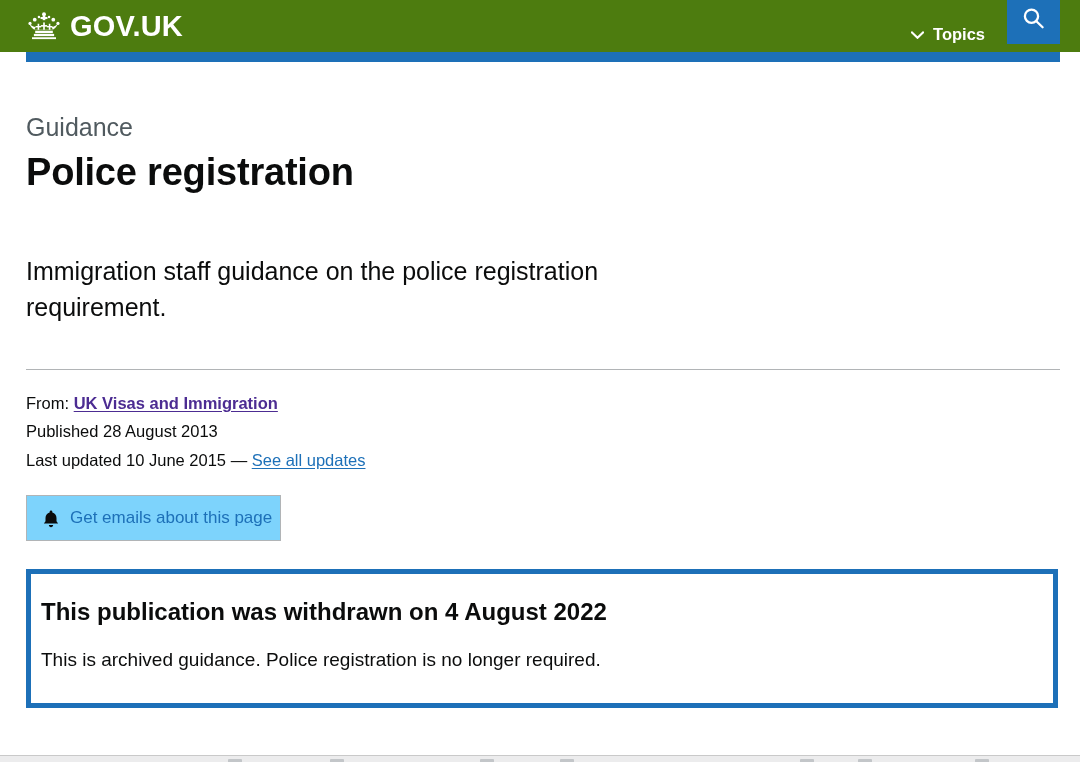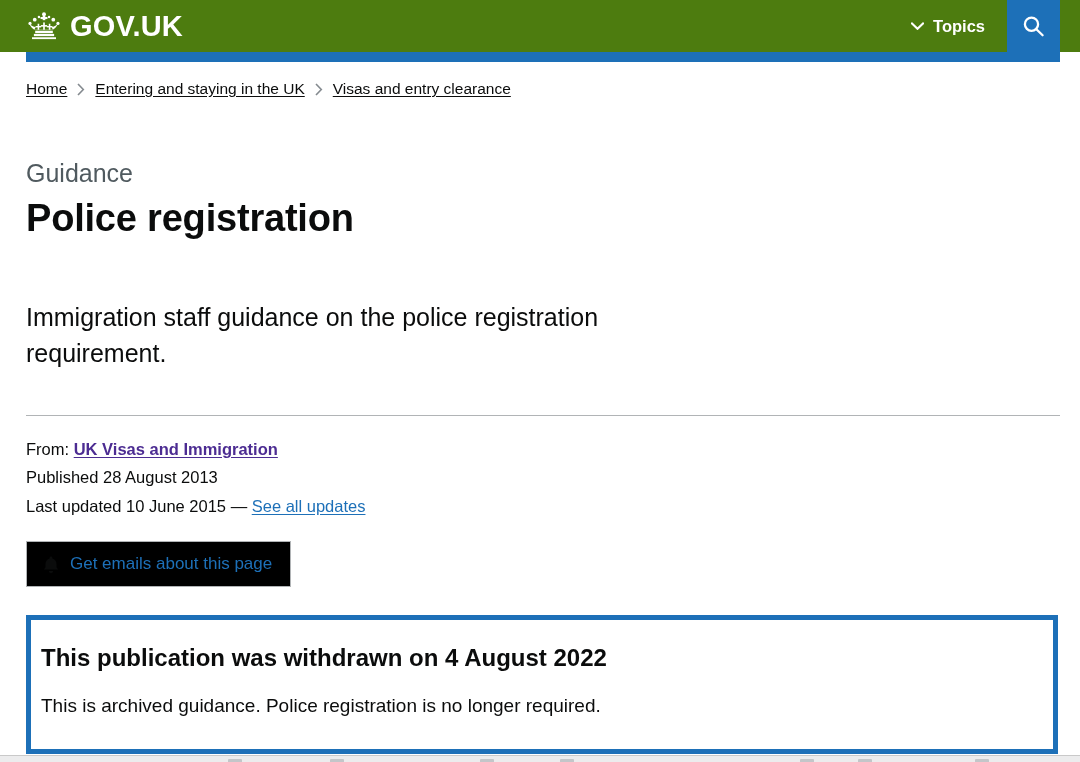--- a/index.html
+++ b/index.html
@@ -37,21 +37,21 @@
   .brand-text {
     color: #ffffff;
     font-size: 29px;
     font-weight: bold;
     letter-spacing: .2px;
     line-height: 1;
   }
   .header-nav {
     margin-left: auto;
     display: flex;
-    align-items: center;
+    align-items: flex-end;
     height: 36px;
   }
   .nav-item {
     display: flex;
     align-items: center;
     gap: 9px;
     color: #ffffff;
     font-size: 16.5px;
     font-weight: bold;
     padding: 0 22px;
@@ -175,22 +175,22 @@
     text-underline-offset: 2px;
     cursor: pointer;
   }
 
   .email-btn {
     margin-top: 21px;
     display: inline-flex;
     align-items: flex-end;
     gap: 11px;
     border: 1px solid #b1b4b6;
-    background: #000000;
-    padding: 12px 18px 12px 16px;
+    background: #7dd3fc;
+    padding: 12px 8px 12px 16px;
     cursor: pointer;
   }
   .email-btn-label {
     color: #1d70b8;
     font-size: 17px;
     text-decoration: none;
   }
   .bell { display:block; width:16px; height:18px; }
 
   
@@ -284,35 +284,20 @@
       </svg>
     </div>
 
   </div>
 
   <div class="blue-bar"></div>
 </div>
 
 <div class="content">
 
-  <nav class="breadcrumbs">
-    <span class="crumb">Home</span>
-    <span class="crumb-sep">
-      <svg width="8" height="13" viewBox="0 0 8 13" aria-hidden="true">
-          <path d="M1 1 L6.3 6.5 L1 12" fill="none" stroke="#848a8f" stroke-width="1.6"></path>
-        </svg>
-    </span>
-    <span class="crumb">Entering and staying in the UK</span>
-    <span class="crumb-sep">
-      <svg width="8" height="13" viewBox="0 0 8 13" aria-hidden="true">
-          <path d="M1 1 L6.3 6.5 L1 12" fill="none" stroke="#848a8f" stroke-width="1.6"></path>
-        </svg>
-    </span>
-    <span class="crumb">Visas and entry clearance</span>
-  </nav>
 
   <div class="doc-type">Guidance</div>
   <h1 class="doc-title">Police registration</h1>
 
   <p class="lead">Immigration staff guidance on the police registration requirement.</p>
 
   <div class="rule"></div>
 
   <div class="meta">
     <div class="meta-row">

